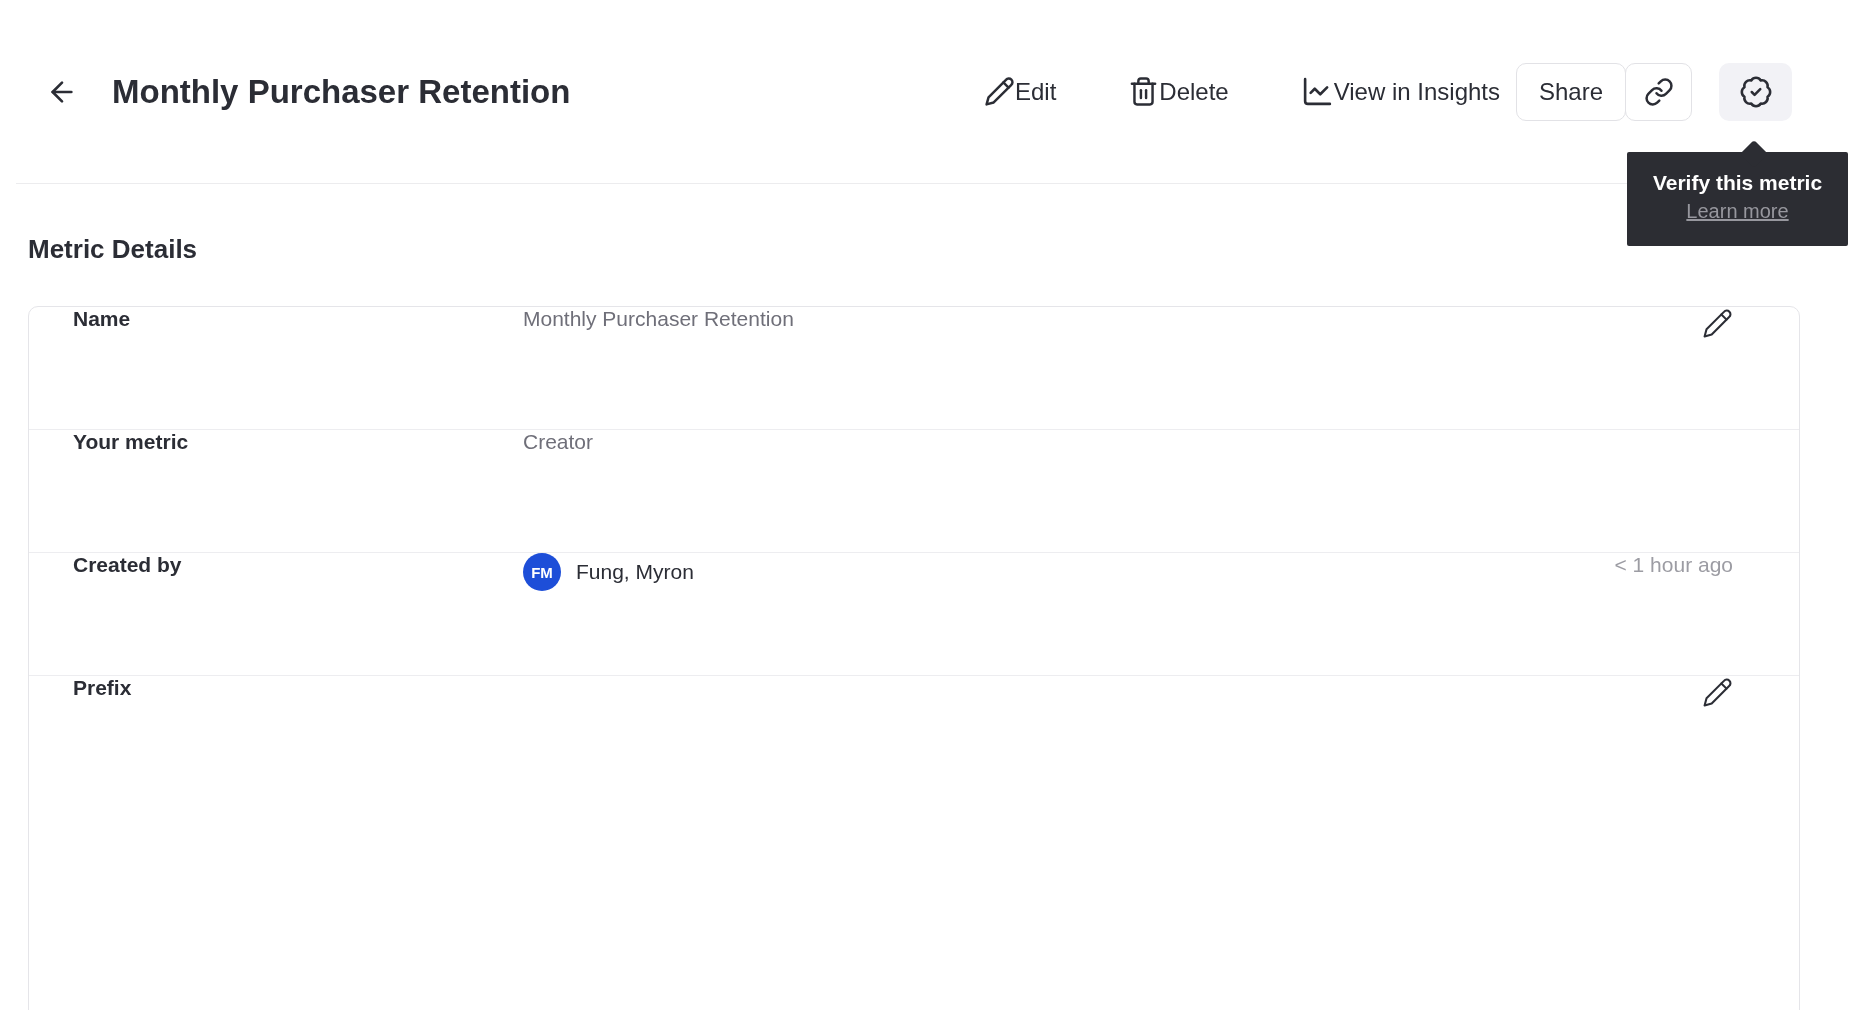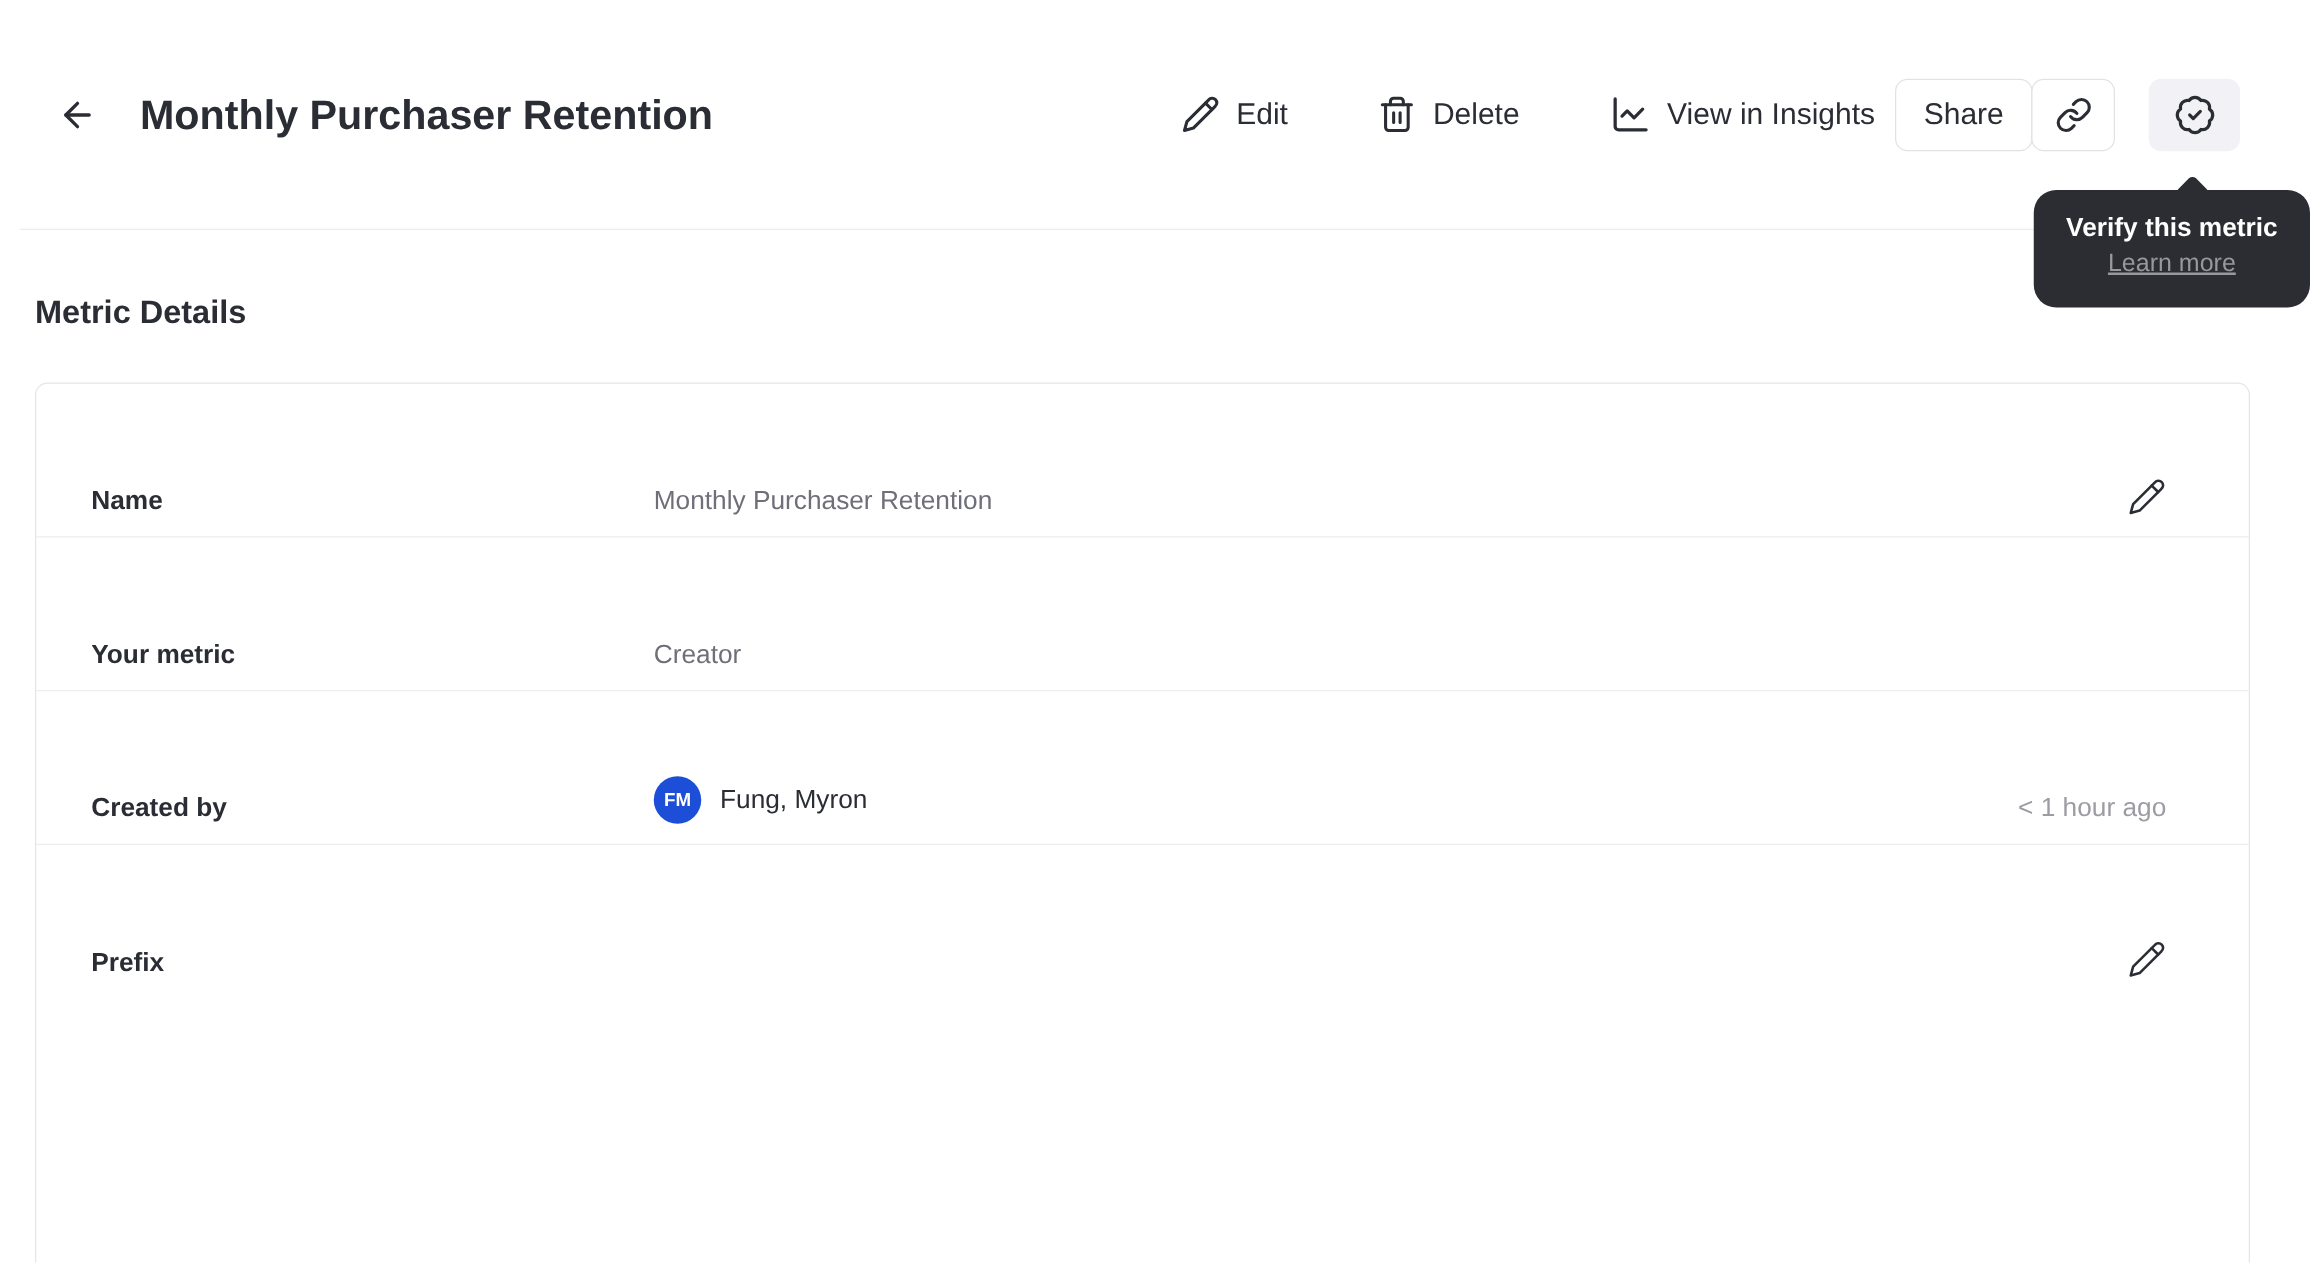--- a/index.html
+++ b/index.html
@@ -29,21 +29,21 @@
     display: flex; align-items: center; justify-content: center;
     cursor: pointer; flex: none;
   }
   .page-title {
     font-size: 33px; font-weight: bold;
     margin-left: 33px; color: #2b2d35;
     white-space: nowrap;
   }
   .spacer { flex: 1; }
   .action-item {
-    display: flex; align-items: center; gap: 13px;
+    display: flex; align-items: center; 
     font-size: 24px; color: #2b2d35; cursor: pointer;
     white-space: nowrap; flex: none;
   }
   .action-item + .action-item { margin-left: 72px; }
   .btn {
     height: 58px;
     display: flex; align-items: center; justify-content: center;
     border: 1px solid #e2e2e6; border-radius: 10px;
     background: #fff; font-size: 24px; color: #2b2d35;
     cursor: pointer; flex: none;
@@ -57,21 +57,21 @@
     display: flex; align-items: center; justify-content: center;
     cursor: pointer; flex: none;
   }
 
   
   .tooltip {
     position: absolute;
     top: 152px; right: 2px;
     width: 221px; height: 94px;
     background: #2c2d33;
-    border-radius: 18px;
+    border-radius: 2px;
     text-align: center;
     padding-top: 17px;
     z-index: 5;
   }
   .tooltip::before {
     content: "";
     position: absolute;
     top: -8px; left: 117px;
     width: 20px; height: 20px;
     background: #2c2d33;
@@ -100,21 +100,21 @@
   
   .card {
     position: absolute;
     top: 306px; left: 28px;
     width: 1772px; height: 742px;
     border: 1px solid #e5e5e9;
     border-radius: 10px;
     background: #fff;
   }
   .row {
-    display: flex; align-items: flex-end;
+    display: flex; align-items: flex-start;
     height: 123px;
     padding: 0 66px 16px 44px;
     border-bottom: 1px solid #ededf0;
   }
   .row:last-child { border-bottom: none; }
   .row-label {
     width: 450px; flex: none;
     font-size: 21px; font-weight: bold; color: #2b2d35;
   }
   .row-value {

